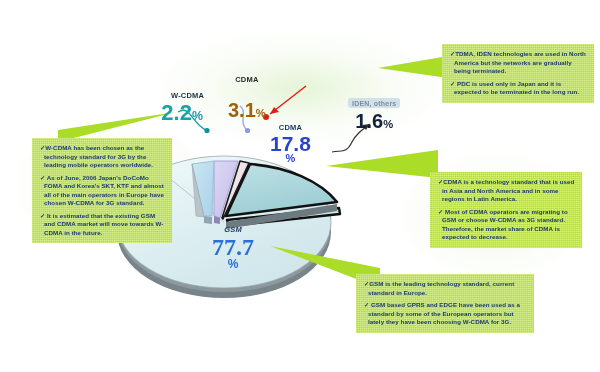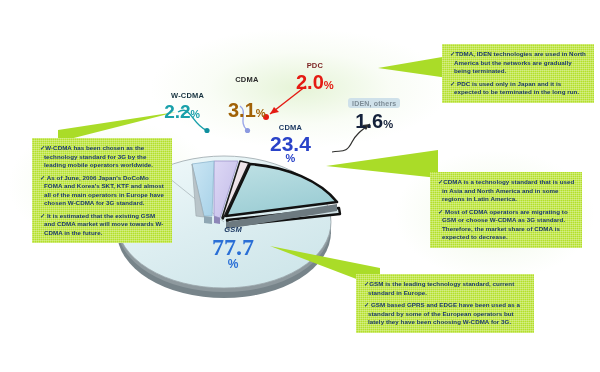--- a/index.html
+++ b/index.html
@@ -66,21 +66,21 @@
   }
   .lbl .val {
     display: block;
     font-weight: bold;
     line-height: 1;
   }
   .lbl .pct { font-size: 0.56em; }
 
   #lbl-wcdma { left: 160px; top: 92px;  color: #0f8f9e; }
   #lbl-wcdma .name { color: #16323f; margin-left: 11px; }
-  #lbl-wcdma .val  { font-size: 19px; color: #19a0aa; margin-top: 2px; }
+  #lbl-wcdma .val  { font-size: 22px; color: #19a0aa; margin-top: 2px; }
 
   #lbl-tdma  { left: 228px; top: 76px; }
   #lbl-tdma .name { color: #2a2a2a; }
   #lbl-tdma .val  { font-size: 20px; color: #a16207; margin-top: 16px; }
 
   #lbl-pdc   { left: 296px; top: 62px; }
   #lbl-pdc .name { color: #7a1f1f; }
   #lbl-pdc .val  { font-size: 20px; color: #e41b13; margin-top: 2px; }
 
   #lbl-iden  { left: 348px; top: 98px; }
@@ -229,33 +229,29 @@
   <div class="lbl" id="lbl-wcdma">
     <span class="name">W-CDMA</span>
     <span class="val"><span>2.2</span><span class="pct">%</span></span>
   </div>
 
   <div class="lbl" id="lbl-tdma">
     <span class="name">CDMA</span>
     <span class="val"><span>3.1</span><span class="pct">%</span></span>
   </div>
 
-  <div class="lbl" id="lbl-pdc">
-    <span class="name">PDC</span>
-    <span class="val"><span>2.0</span><span class="pct">%</span></span>
-  </div>
 
   <div class="lbl" id="lbl-iden">
     <span class="name">IDEN, others</span>
     <span class="val"><span>1.6</span><span class="pct">%</span></span>
   </div>
 
   <div class="lbl" id="lbl-cdma">
     <span class="name">CDMA</span>
-    <span class="val">23.4</span>
+    <span class="val">17.8</span>
     <span class="pct" style="color:#2a43c8;font-weight:bold;">%</span>
   </div>
 
   <div class="lbl" id="lbl-gsm">
     <span class="name">GSM</span>
     <span class="val">77.7</span>
     <span class="pct" style="color:#2a6fd6;font-weight:bold;">%</span>
   </div>
 
   <div class="callout" id="callout-tdma">

